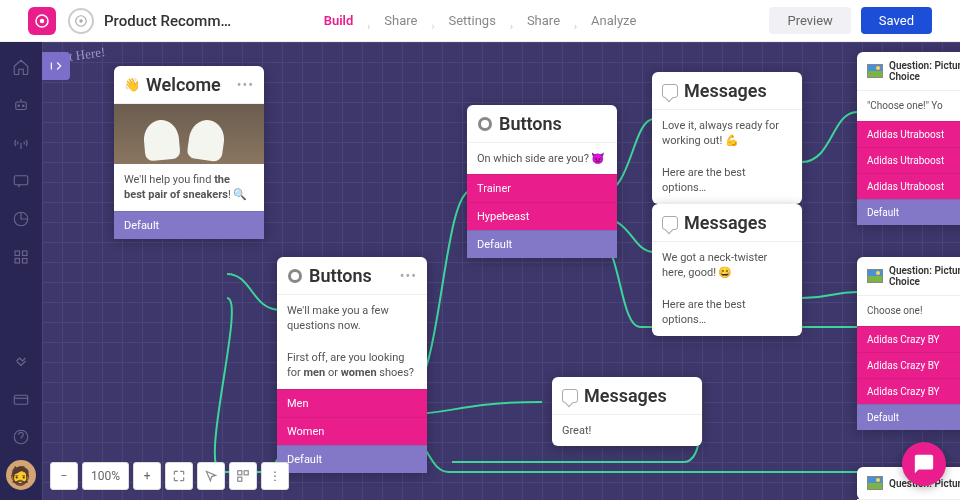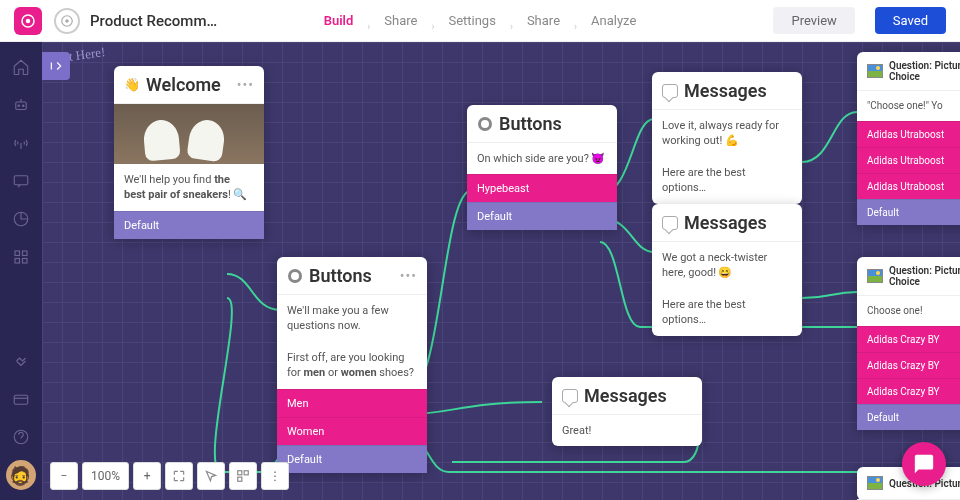--- a/index.html
+++ b/index.html
@@ -1,27 +1,27 @@
 <!DOCTYPE html>
 <html><head>
 <meta charset="utf-8">
 <style>
 *{box-sizing:border-box;margin:0;padding:0;font-family:-apple-system,BlinkMacSystemFont,'Segoe UI',Roboto,sans-serif}
 body{width:960px;height:500px;overflow:hidden;background:#3d376b;position:relative}
-.topbar{position:absolute;top:0;left:0;right:0;height:42px;background:#fff;display:flex;align-items:center;padding:0 14px;border-bottom:1px solid #eee;z-index:10}
+.topbar{position:absolute;top:0;left:0;right:0;height:42px;background:#fff;display:flex;align-items:center;padding:0 28px;border-bottom:1px solid #eee;z-index:10}
 .logo{width:28px;height:28px;background:#e91e8c;border-radius:6px;display:flex;align-items:center;justify-content:center;margin-right:12px}
 .logo svg{width:18px;height:18px}
 .bot-icon{width:26px;height:26px;border-radius:50%;border:2px solid #ccc;display:flex;align-items:center;justify-content:center;margin-right:10px}
 .bot-icon svg{width:14px;height:14px;fill:#999}
 .title{font-size:15px;color:#333;font-weight:500}
 .tabs{display:flex;gap:6px;margin-left:auto;margin-right:auto;position:absolute;left:50%;transform:translateX(-50%);align-items:flex-end}
 .tab{font-size:13px;color:#888;padding:4px 8px;cursor:pointer}
 .tab.active{color:#e91e8c;font-weight:600}
 .chev{color:#ccc;font-size:10px}
-.topbtns{display:flex;gap:20px;margin-left:auto}
+.topbtns{display:flex;gap:10px;margin-left:auto}
 .btn{padding:6px 18px;border-radius:4px;font-size:13px;cursor:pointer;border:none}
 .btn-preview{background:#f0f0f5;color:#666}
 .btn-saved{background:#1d4ed8;color:#fff}
 .sidebar{position:absolute;top:42px;left:0;width:42px;bottom:0;background:#2a2654;display:flex;flex-direction:column;align-items:center;padding-top:6px;z-index:5}
 .side-icon{width:42px;height:38px;display:flex;align-items:center;justify-content:center;cursor:pointer;color:#6b6590}
 .side-icon svg{width:18px;height:18px;fill:none;stroke:currentColor;stroke-width:1.5}
 .side-tab{position:absolute;left:42px;top:52px;width:28px;height:28px;background:#7b6fc9;display:flex;align-items:center;justify-content:center;cursor:pointer;z-index:5;border-radius:0 4px 4px 0}
 .side-tab svg{stroke:#fff;fill:none;stroke-width:2;width:14px;height:14px}
 .start-here{position:absolute;left:48px;top:48px;color:#9d94cc;font-family:cursive;font-size:13px;transform:rotate(-8deg);z-index:4}
 .avatar{position:absolute;left:6px;bottom:10px;width:30px;height:30px;border-radius:50%;background:#d4a574;z-index:6;display:flex;align-items:center;justify-content:center;font-size:18px}
@@ -204,20 +204,21 @@
 </div>
 
 <div class="node" style="left:425px;top:63px">
   <div class="node-head">
         <span class="node-head-icon">
           <span class="ring"></span>
         </span>
         <span class="node-title">Buttons</span>
       </div>
   <div class="node-body">On which side are you? 😈</div>
+  <div class="node-opt opt-pink">Trainer</div>
   <div class="node-opt opt-pink">Hypebeast</div>
   <div class="node-opt opt-purple">Default</div>
 </div>
 
 <div class="node" style="left:610px;top:30px">
   <div class="node-head">
         <span class="node-head-icon">
           <span class="msg-icon"></span>
         </span>
         <span class="node-title">Messages</span>

